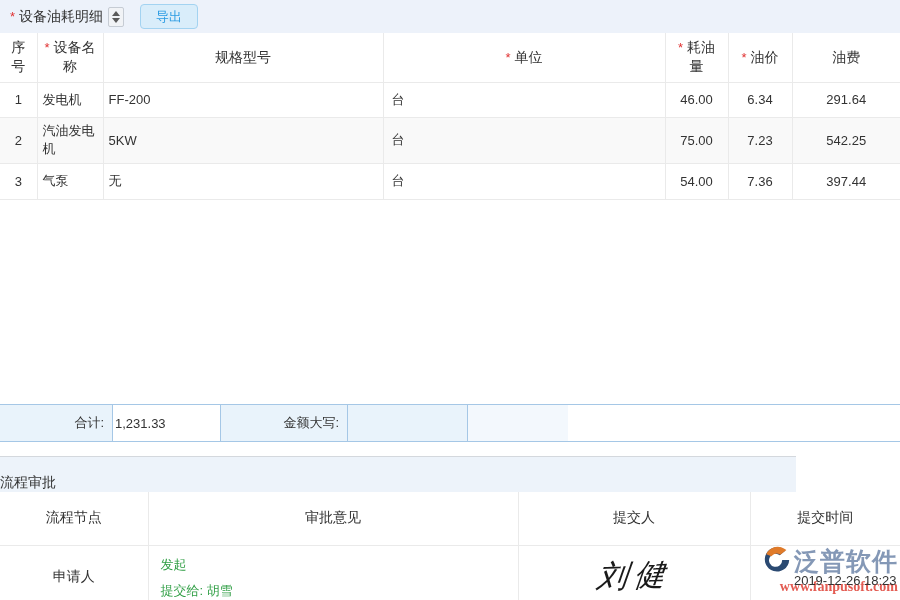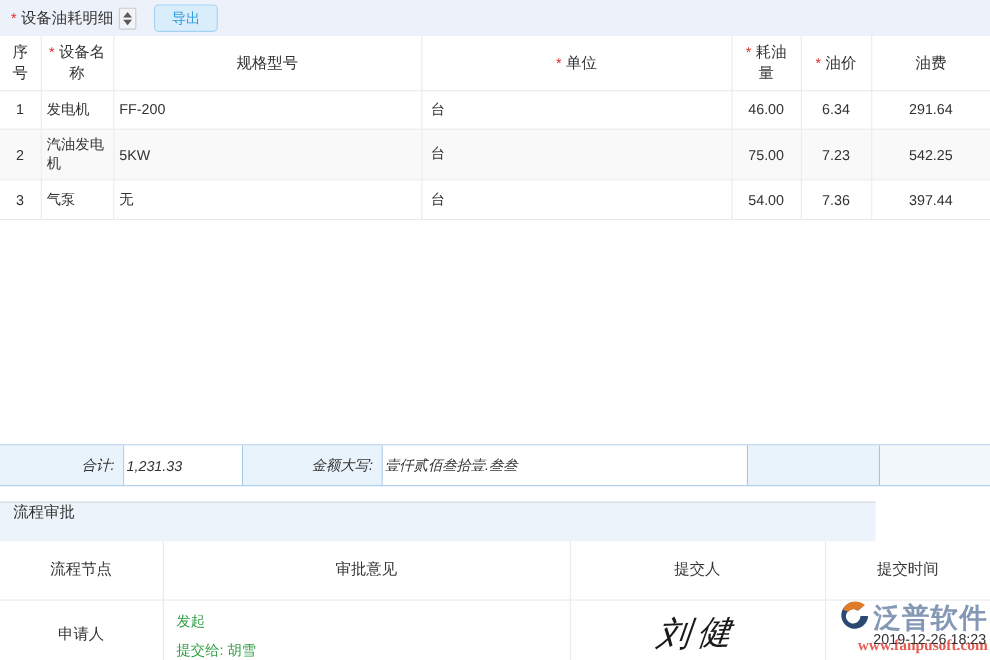--- a/index.html
+++ b/index.html
@@ -46,34 +46,33 @@
   table.detail tr.r2 td { height:46px; background:#f9f9f9; }
   table.detail tr.r3 td { height:36px; }
   .c { text-align:center; }
   .l { text-align:left; padding-left:8px; }
   .lm { text-align:left; padding-left:5px; }
   
   .summary {
     position:absolute; top:404px; left:0; width:900px; height:38px;
     display:flex; border-top:1px solid #a5c7e6; border-bottom:1px solid #a5c7e6;
     font-size:13px;
-    font-style:italic;
   }
   .summary .cell {
     height:100%; display:flex; align-items:center; border-right:1px solid #a5c7e6;
   }
   .summary .lbl { background:#e9f3fb; justify-content:flex-end; padding-right:8px; }
   .summary .val { background:#fff; padding-left:2px; }
   .summary .blank { background:#e9f3fb; }
   .summary .blank2 { background:#f3f8fd; border-right:none; }
   
   .approval-bar {
     position:absolute; top:456px; left:0; width:796px; height:36px;
     background:#edf3fa; border-top:1px solid #d4d8dd;
-    display:flex; align-items:flex-start; padding-left:12px; font-size:14px; color:#333;
+    display:flex; align-items:flex-end; padding-left:0; font-size:14px; color:#333;
   }
   table.approval {
     position:absolute; top:492px; left:0; width:900px;
     border-collapse:collapse; table-layout:fixed;
   }
   table.approval th, table.approval td {
     border-right:1px solid #eaeaea; border-bottom:1px solid #eaeaea;
     font-size:14px; color:#333;
   }
   table.approval th:last-child, table.approval td:last-child { border-right:none; }
@@ -171,21 +170,20 @@
       <td class="c">7.36</td>
       <td class="c">397.44</td>
     </tr>
   </tbody>
 </table>
 
 <div class="summary">
   <div class="cell lbl" style="width:113px">合计:</div>
   <div class="cell val" style="width:108px">1,231.33</div>
   <div class="cell lbl" style="width:127px">金额大写:</div>
-  <div class="cell val" style="width:332px">壹仟贰佰叁拾壹.叁叁</div>
   <div class="cell blank" style="width:120px"></div>
   <div class="cell blank2" style="width:100px"></div>
 </div>
 
 <div class="approval-bar">
   <span>流程审批</span>
 </div>
 
 <table class="approval">
   <colgroup>

